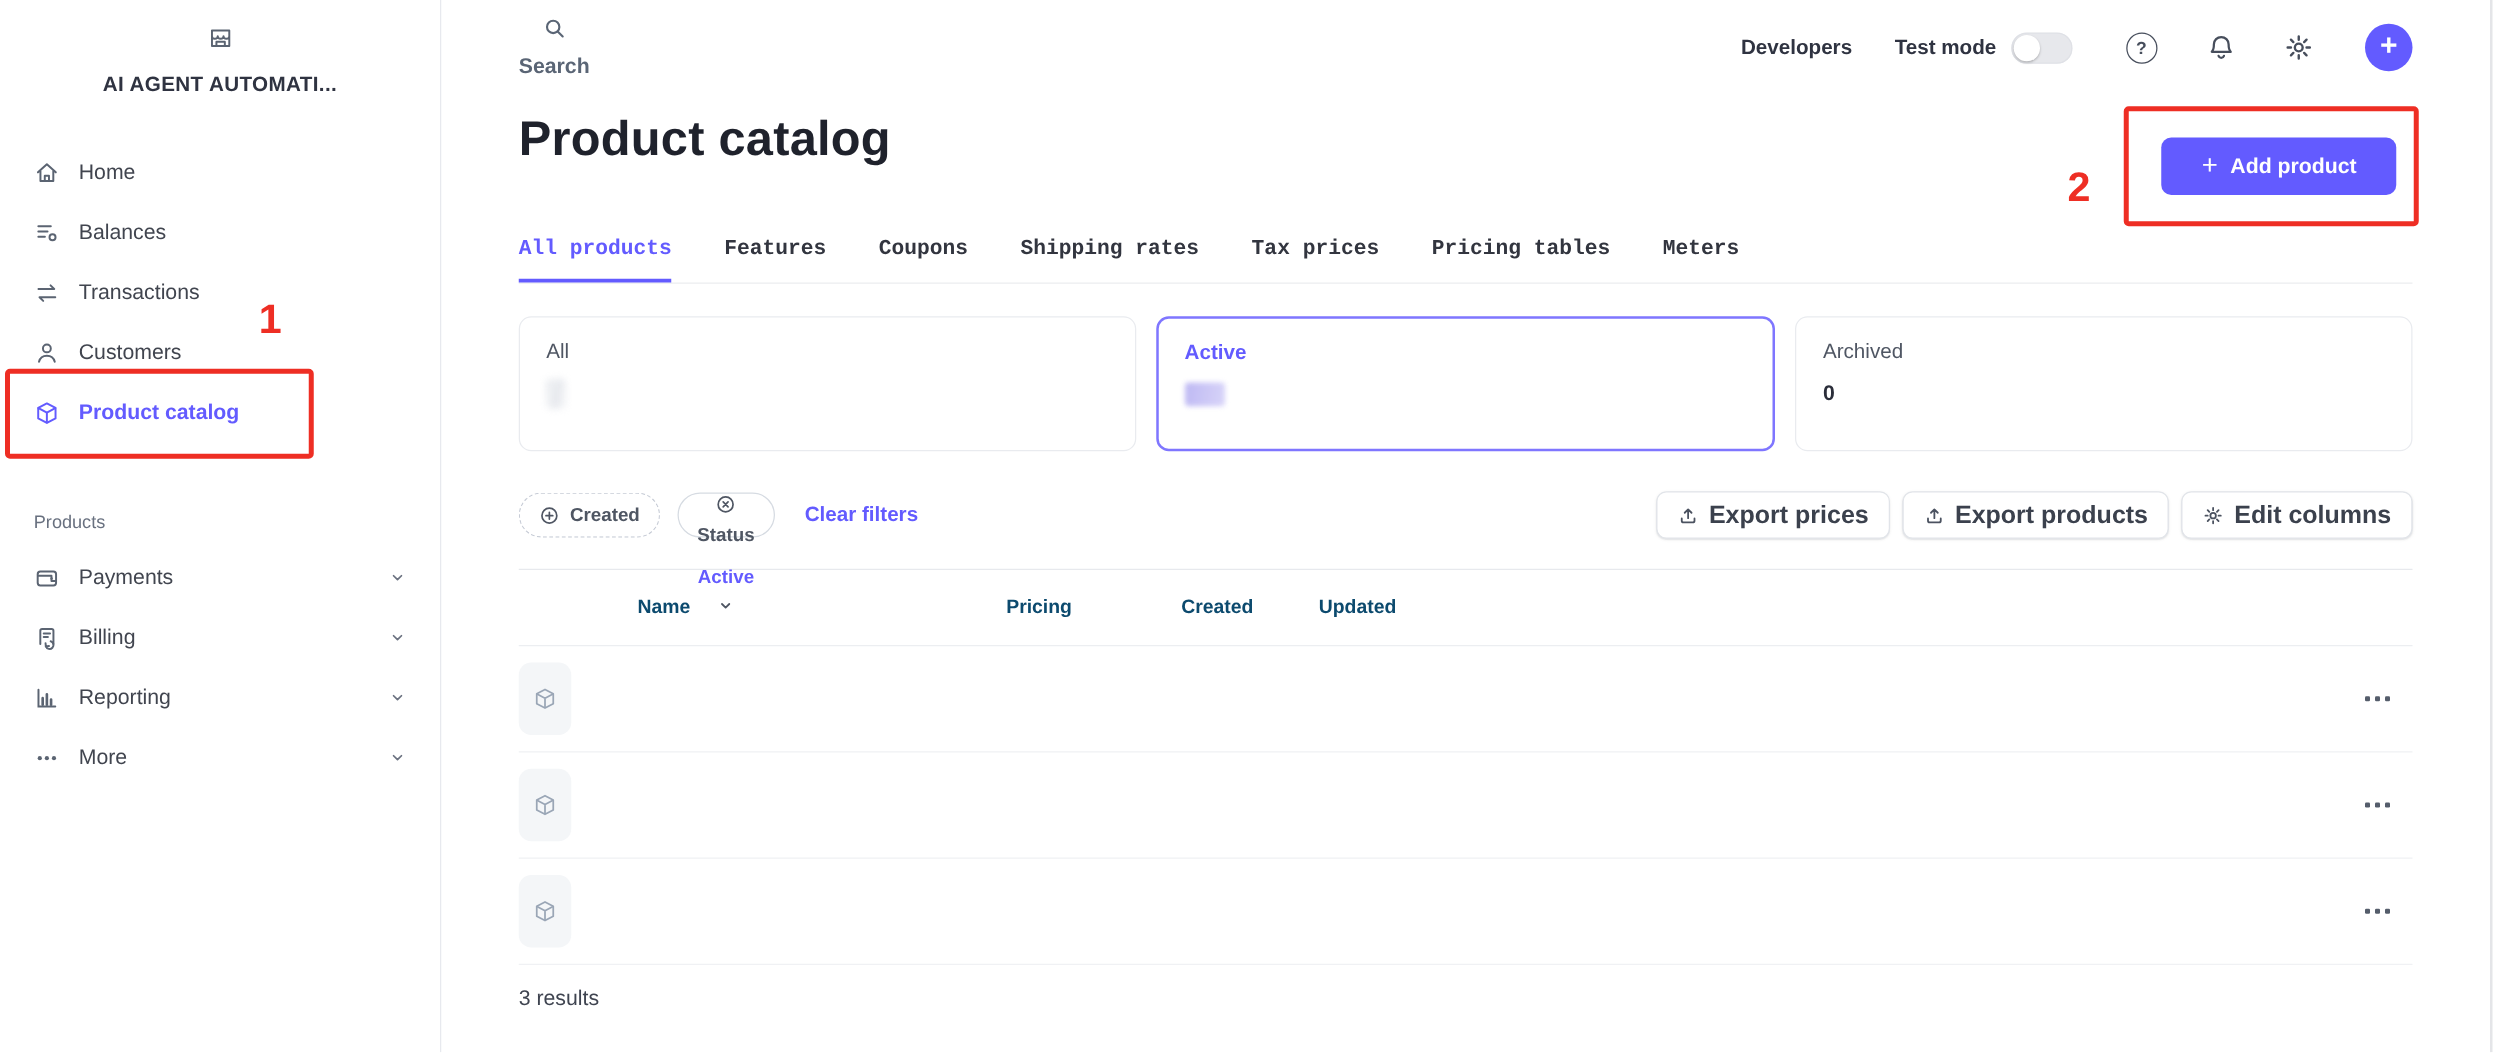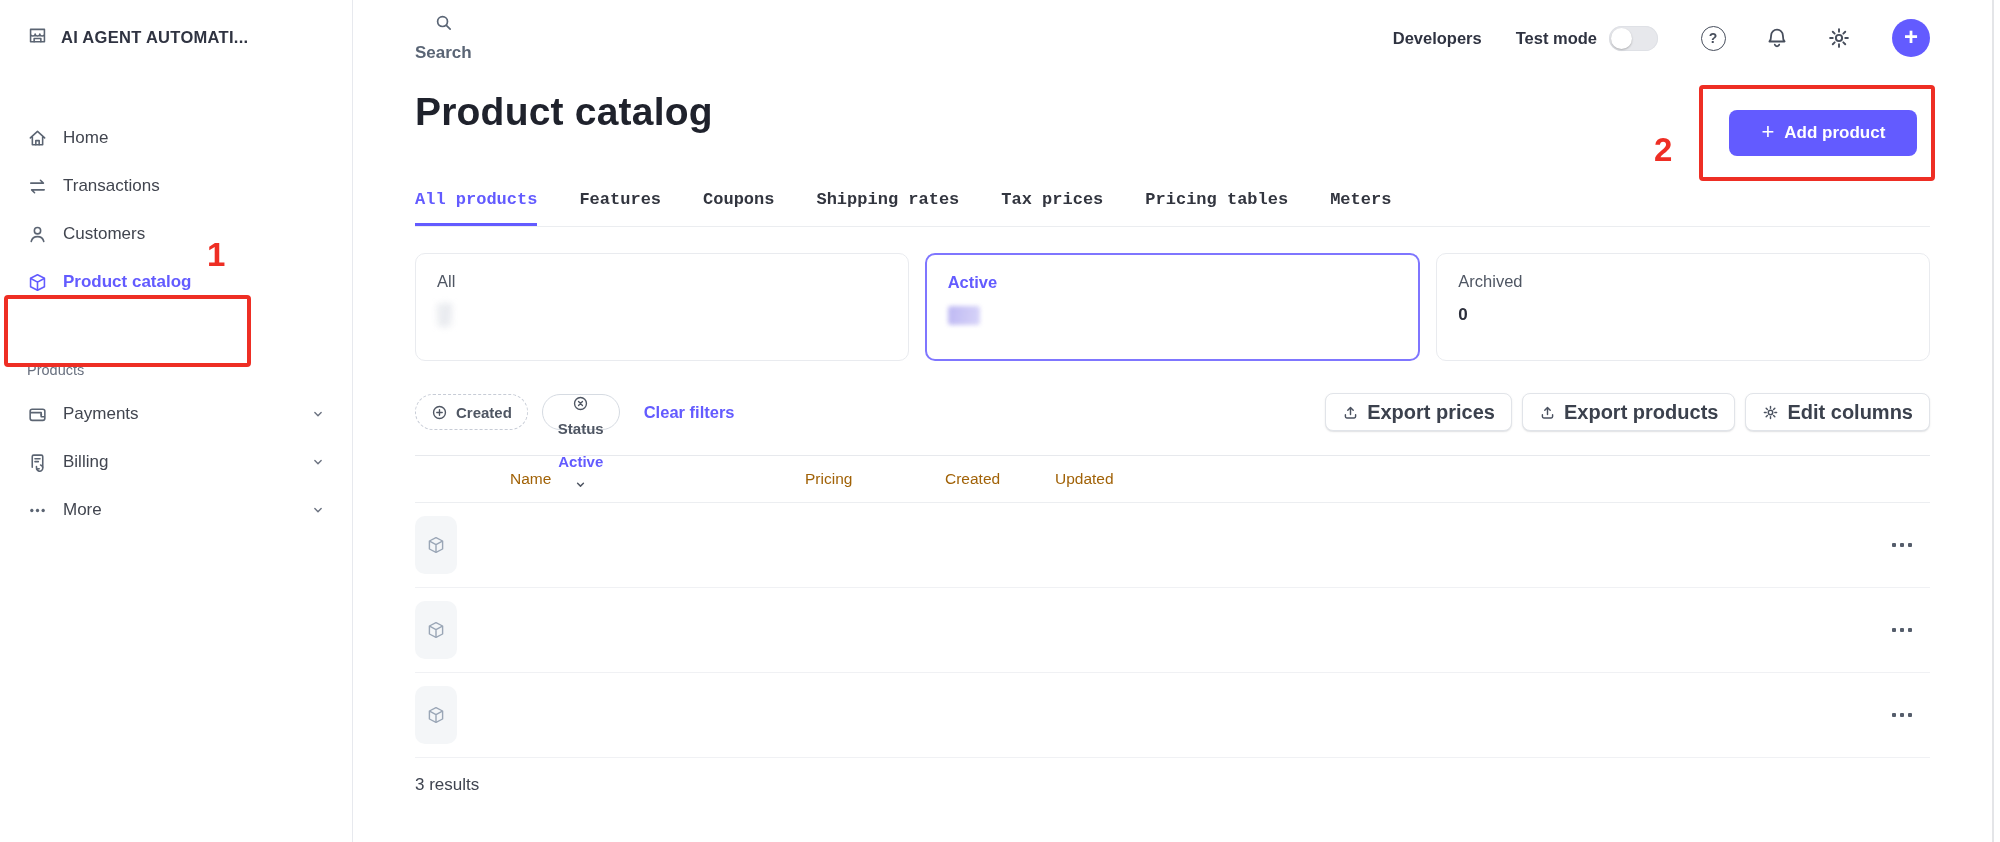--- a/index.html
+++ b/index.html
@@ -4,21 +4,21 @@
 <style>
   * { margin:0; padding:0; box-sizing:border-box; }
   html,body { width:2000px; height:842px; background:#fff;
     font-family:"Liberation Sans", sans-serif; color:#3c4352; }
   .page { position:relative; width:2000px; height:842px; overflow:hidden; background:#fff; }
 
   
   .sidebar { position:absolute; left:0; top:0; bottom:0; width:353px;
     border-right:1px solid #e7e9ee; padding-top:20px; background:#fff; }
   .brand { display:flex; align-items:center; gap:13px; padding:0 27px; height:34px;
-    font-weight:700; font-size:16.5px; color:#2f3341; letter-spacing:.3px; white-space:nowrap; }
+    font-weight:700; font-size:16.5px; color:#2f3341; letter-spacing:.3px; white-space:nowrap;flex-direction:column; }
   .brand svg { flex:none; }
   .nav { margin-top:60px; }
   .nav-item { display:flex; align-items:center; gap:15px; height:48px; padding:0 27px;
     font-size:17px; color:#41454f; cursor:pointer; white-space:nowrap; }
   .nav-item .ic { width:21px; height:21px; color:#5b6472; flex:none; display:flex; }
   .nav-item.active { color:#635bff; font-weight:700; }
   .nav-item.active .ic { color:#635bff; }
   .section-label { margin:56px 0 12px; padding:0 27px; font-size:14.5px; color:#68707f; }
   .chev { margin-left:auto; color:#6b7280; display:flex; }
 
@@ -77,22 +77,22 @@
   .actions { margin-left:auto; display:flex; gap:10px; }
   .action-btn { height:38px; border-radius:8px; border:1px solid #e1e4e9; background:#fff;
     box-shadow:0 1px 1px rgba(16,24,40,.08), 0 1px 3px rgba(16,24,40,.05);
     padding:0 16px; display:flex; align-items:center; gap:8px; font-size:20px;
     font-weight:700; color:#3b414d; cursor:pointer; white-space:nowrap; }
   .action-btn .aic { display:flex; color:#4b5260; }
 
   
   .table { margin-top:24px; }
   .t-grid { display:grid; grid-template-columns:95px 295px 140px 110px 1fr 56px; align-items:center; }
-  .t-header { height:48px; border-top:1px solid #e7e9ed; border-bottom:1px solid #eceef1;
-    font-size:15.5px; font-weight:400; color:#a16207; }
+  .t-header { height:62px; border-top:1px solid #e7e9ed; border-bottom:1px solid #eceef1;
+    font-size:15.5px; font-weight:700; color:#0c4a6e; }
   .t-row { height:85px; border-bottom:1px solid #f0f1f4; }
   .t-row:last-of-type { border-bottom:1px solid #e7e9ed; }
   .prod-icon-box { width:42px; height:58px; border-radius:10px; background:#f4f6f8;
     display:flex; align-items:center; justify-content:center; color:#9aa6b6; }
   .cell-blob { height:24px; }
   .t-row:nth-of-type(1) .b-name{width:230px;} .t-row:nth-of-type(1) .b-price{width:108px;}
   .t-row:nth-of-type(1) .b-created{width:70px;} .t-row:nth-of-type(1) .b-updated{width:64px;}
   .t-row:nth-of-type(2) .b-name{width:150px;} .t-row:nth-of-type(2) .b-price{width:100px;}
   .t-row:nth-of-type(2) .b-created{width:82px;} .t-row:nth-of-type(2) .b-updated{width:72px;}
   .t-row:nth-of-type(3) .b-name{width:128px;} .t-row:nth-of-type(3) .b-price{width:96px;}
@@ -137,20 +137,29 @@
         <span class="ic">
           <svg width="21" height="21" viewBox="0 0 20 20" fill="none" stroke="currentColor" stroke-width="1.5" stroke-linecap="round" stroke-linejoin="round">
             <path d="M3.2 9.4 10 3.2l6.8 6.2M5.1 8.3V16h9.8V8.3"></path>
               <path d="M8.4 16v-4h3.2v4"></path>
           </svg>
         </span>
         <span>Home</span>
       </div>
       <div class="nav-item">
         <span class="ic">
+          <svg width="21" height="21" viewBox="0 0 20 20" fill="none" stroke="currentColor" stroke-width="1.5" stroke-linecap="round">
+            <path d="M3.5 4.8h9.5M3.5 8.8h7M3.5 12.8h5"></path>
+              <circle cx="14.3" cy="13.2" r="2.3"></circle>
+          </svg>
+        </span>
+        <span>Balances</span>
+      </div>
+      <div class="nav-item">
+        <span class="ic">
           <svg width="21" height="21" viewBox="0 0 20 20" fill="none" stroke="currentColor" stroke-width="1.5" stroke-linecap="round" stroke-linejoin="round">
             <path d="M3.6 6.8h12l-2.8-2.7M16.4 13.2h-12l2.8 2.7"></path>
           </svg>
         </span>
         <span>Transactions</span>
       </div>
       <div class="nav-item">
         <span class="ic">
           <svg width="21" height="21" viewBox="0 0 20 20" fill="none" stroke="currentColor" stroke-width="1.5" stroke-linecap="round">
             <circle cx="10" cy="6.4" r="3"></circle>
@@ -198,20 +207,34 @@
       </span>
       <span>Billing</span>
       <span class="chev">
         <svg width="14" height="14" viewBox="0 0 20 20" fill="none" stroke="currentColor" stroke-width="2" stroke-linecap="round" stroke-linejoin="round">
             <path d="M5.5 8l4.5 4.5L14.5 8"></path>
           </svg>
       </span>
     </div>
     <div class="nav-item">
       <span class="ic">
+        <svg width="21" height="21" viewBox="0 0 20 20" fill="none" stroke="currentColor" stroke-width="1.5" stroke-linecap="round">
+          <path d="M3.6 3.6v12.8h12.8"></path>
+            <path d="M6.8 15V10M10 15V7M13.2 15v-4" stroke-width="2"></path>
+        </svg>
+      </span>
+      <span>Reporting</span>
+      <span class="chev">
+        <svg width="14" height="14" viewBox="0 0 20 20" fill="none" stroke="currentColor" stroke-width="2" stroke-linecap="round" stroke-linejoin="round">
+            <path d="M5.5 8l4.5 4.5L14.5 8"></path>
+          </svg>
+      </span>
+    </div>
+    <div class="nav-item">
+      <span class="ic">
         <svg width="21" height="21" viewBox="0 0 20 20" fill="currentColor">
           <circle cx="4.6" cy="10" r="1.6"></circle>
             <circle cx="10" cy="10" r="1.6"></circle>
             <circle cx="15.4" cy="10" r="1.6"></circle>
         </svg>
       </span>
       <span>More</span>
       <span class="chev">
         <svg width="14" height="14" viewBox="0 0 20 20" fill="none" stroke="currentColor" stroke-width="2" stroke-linecap="round" stroke-linejoin="round">
             <path d="M5.5 8l4.5 4.5L14.5 8"></path>

